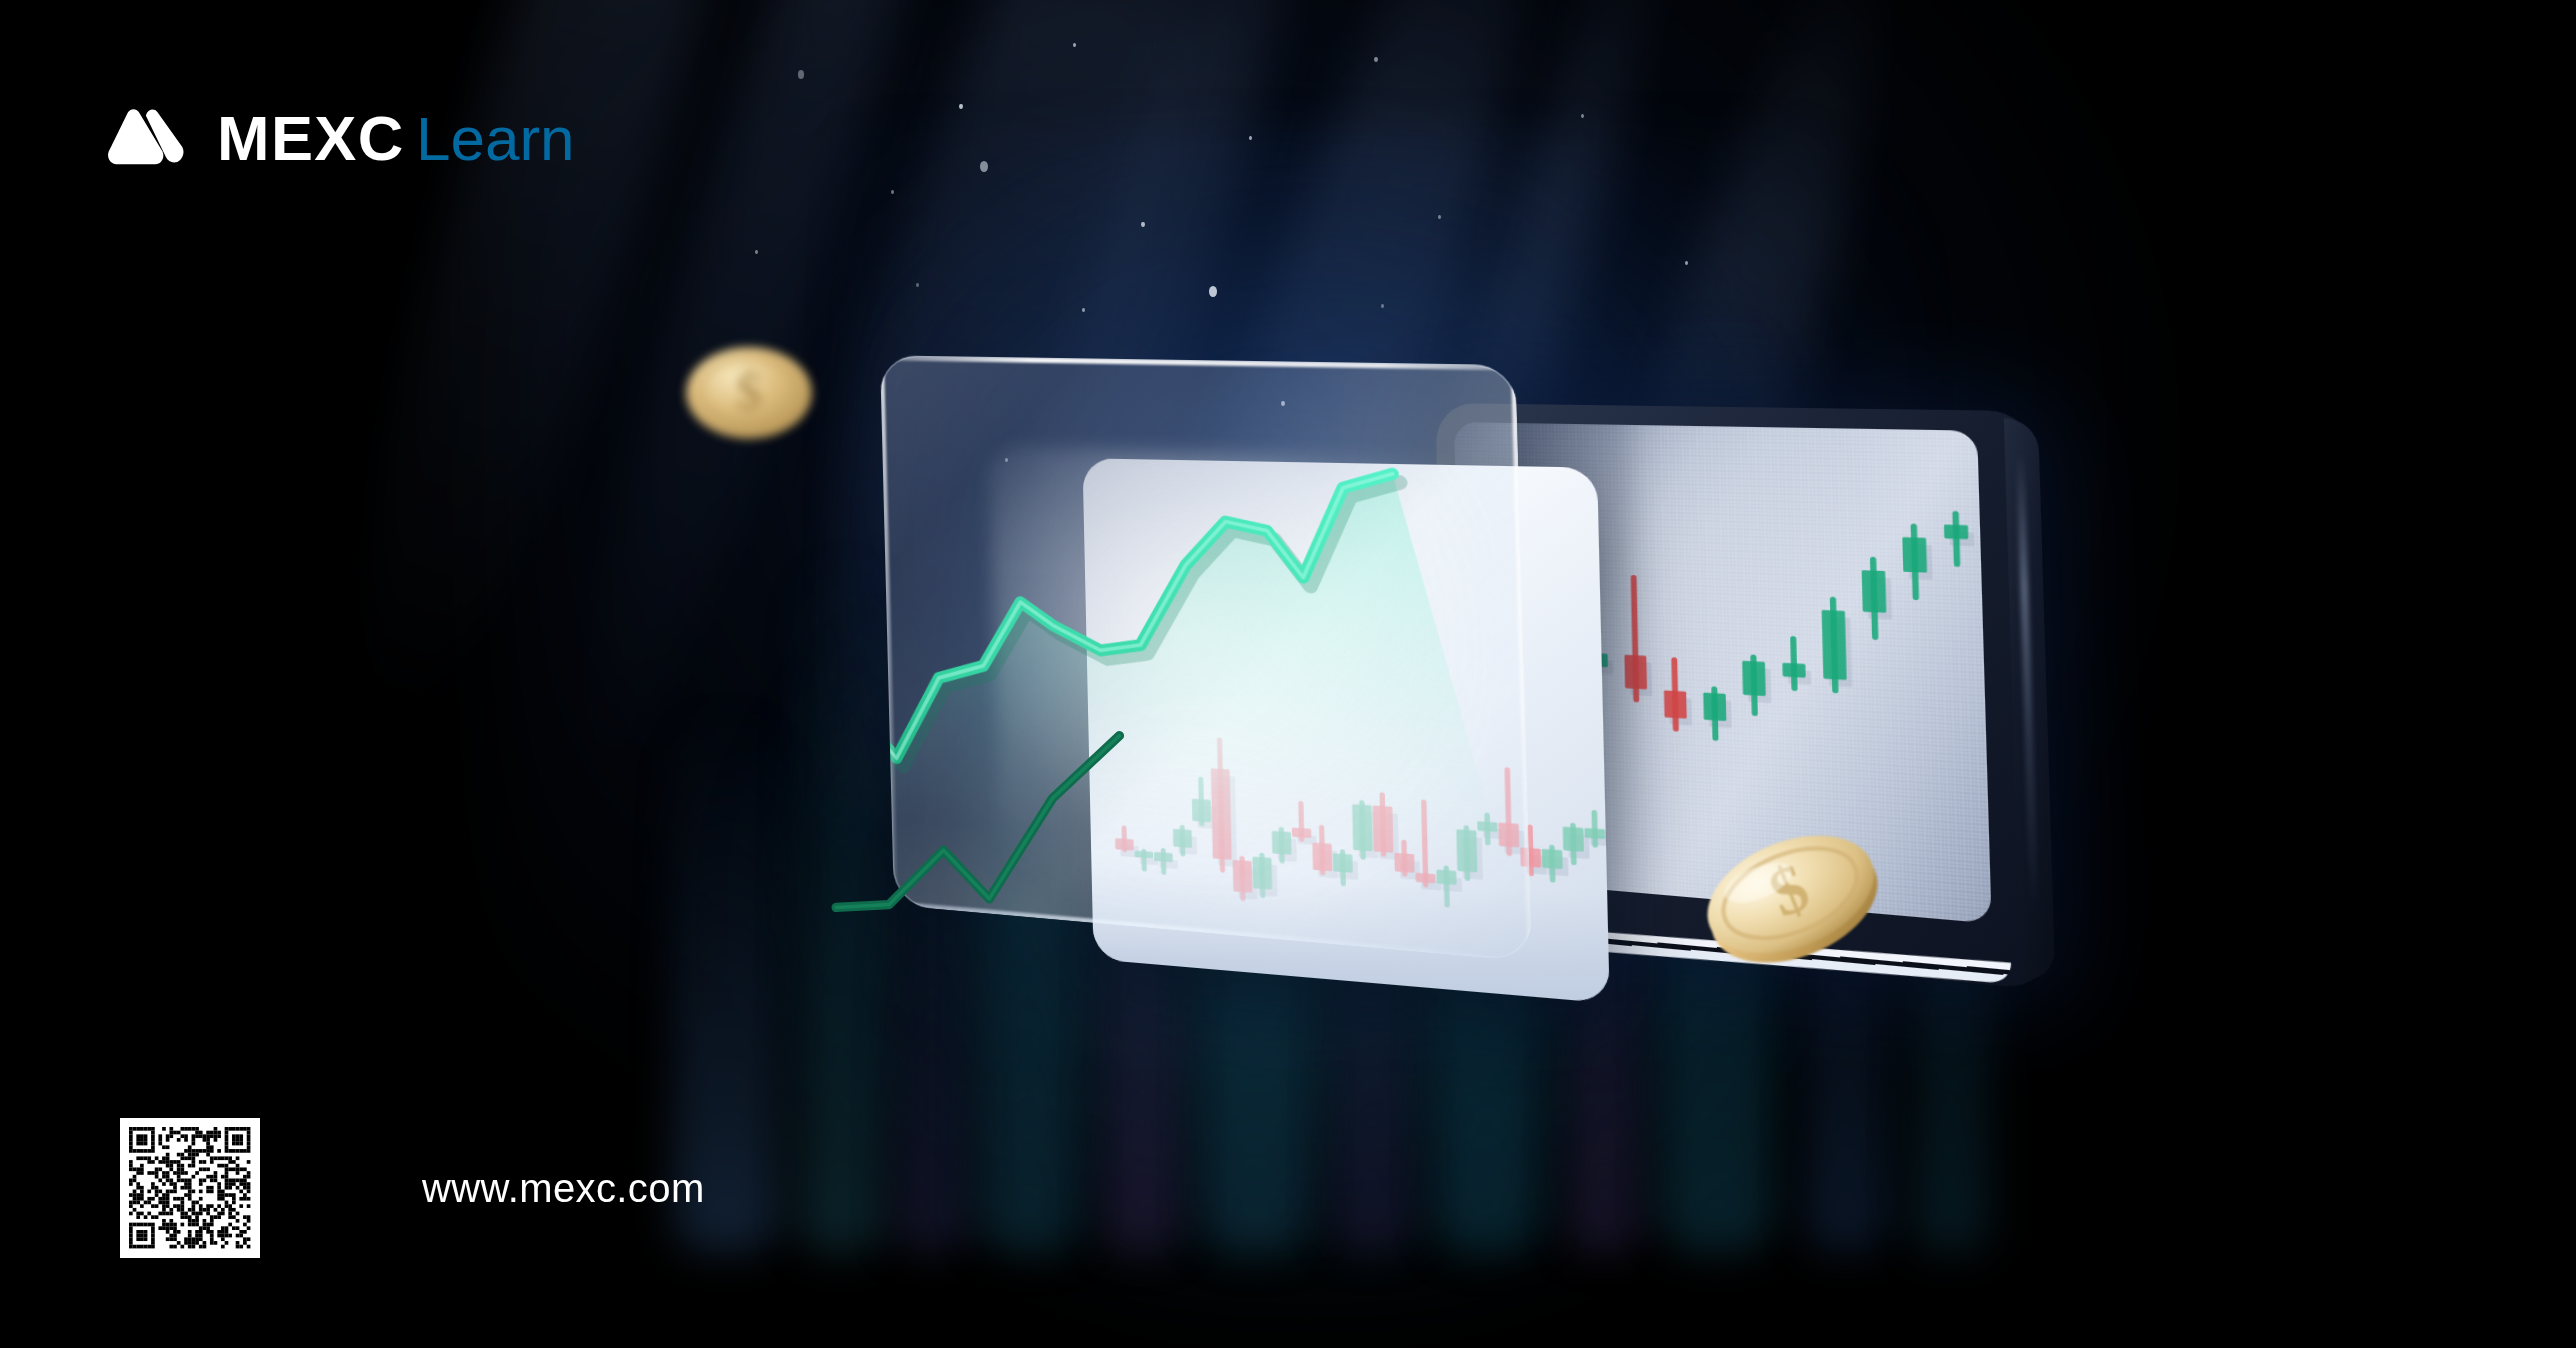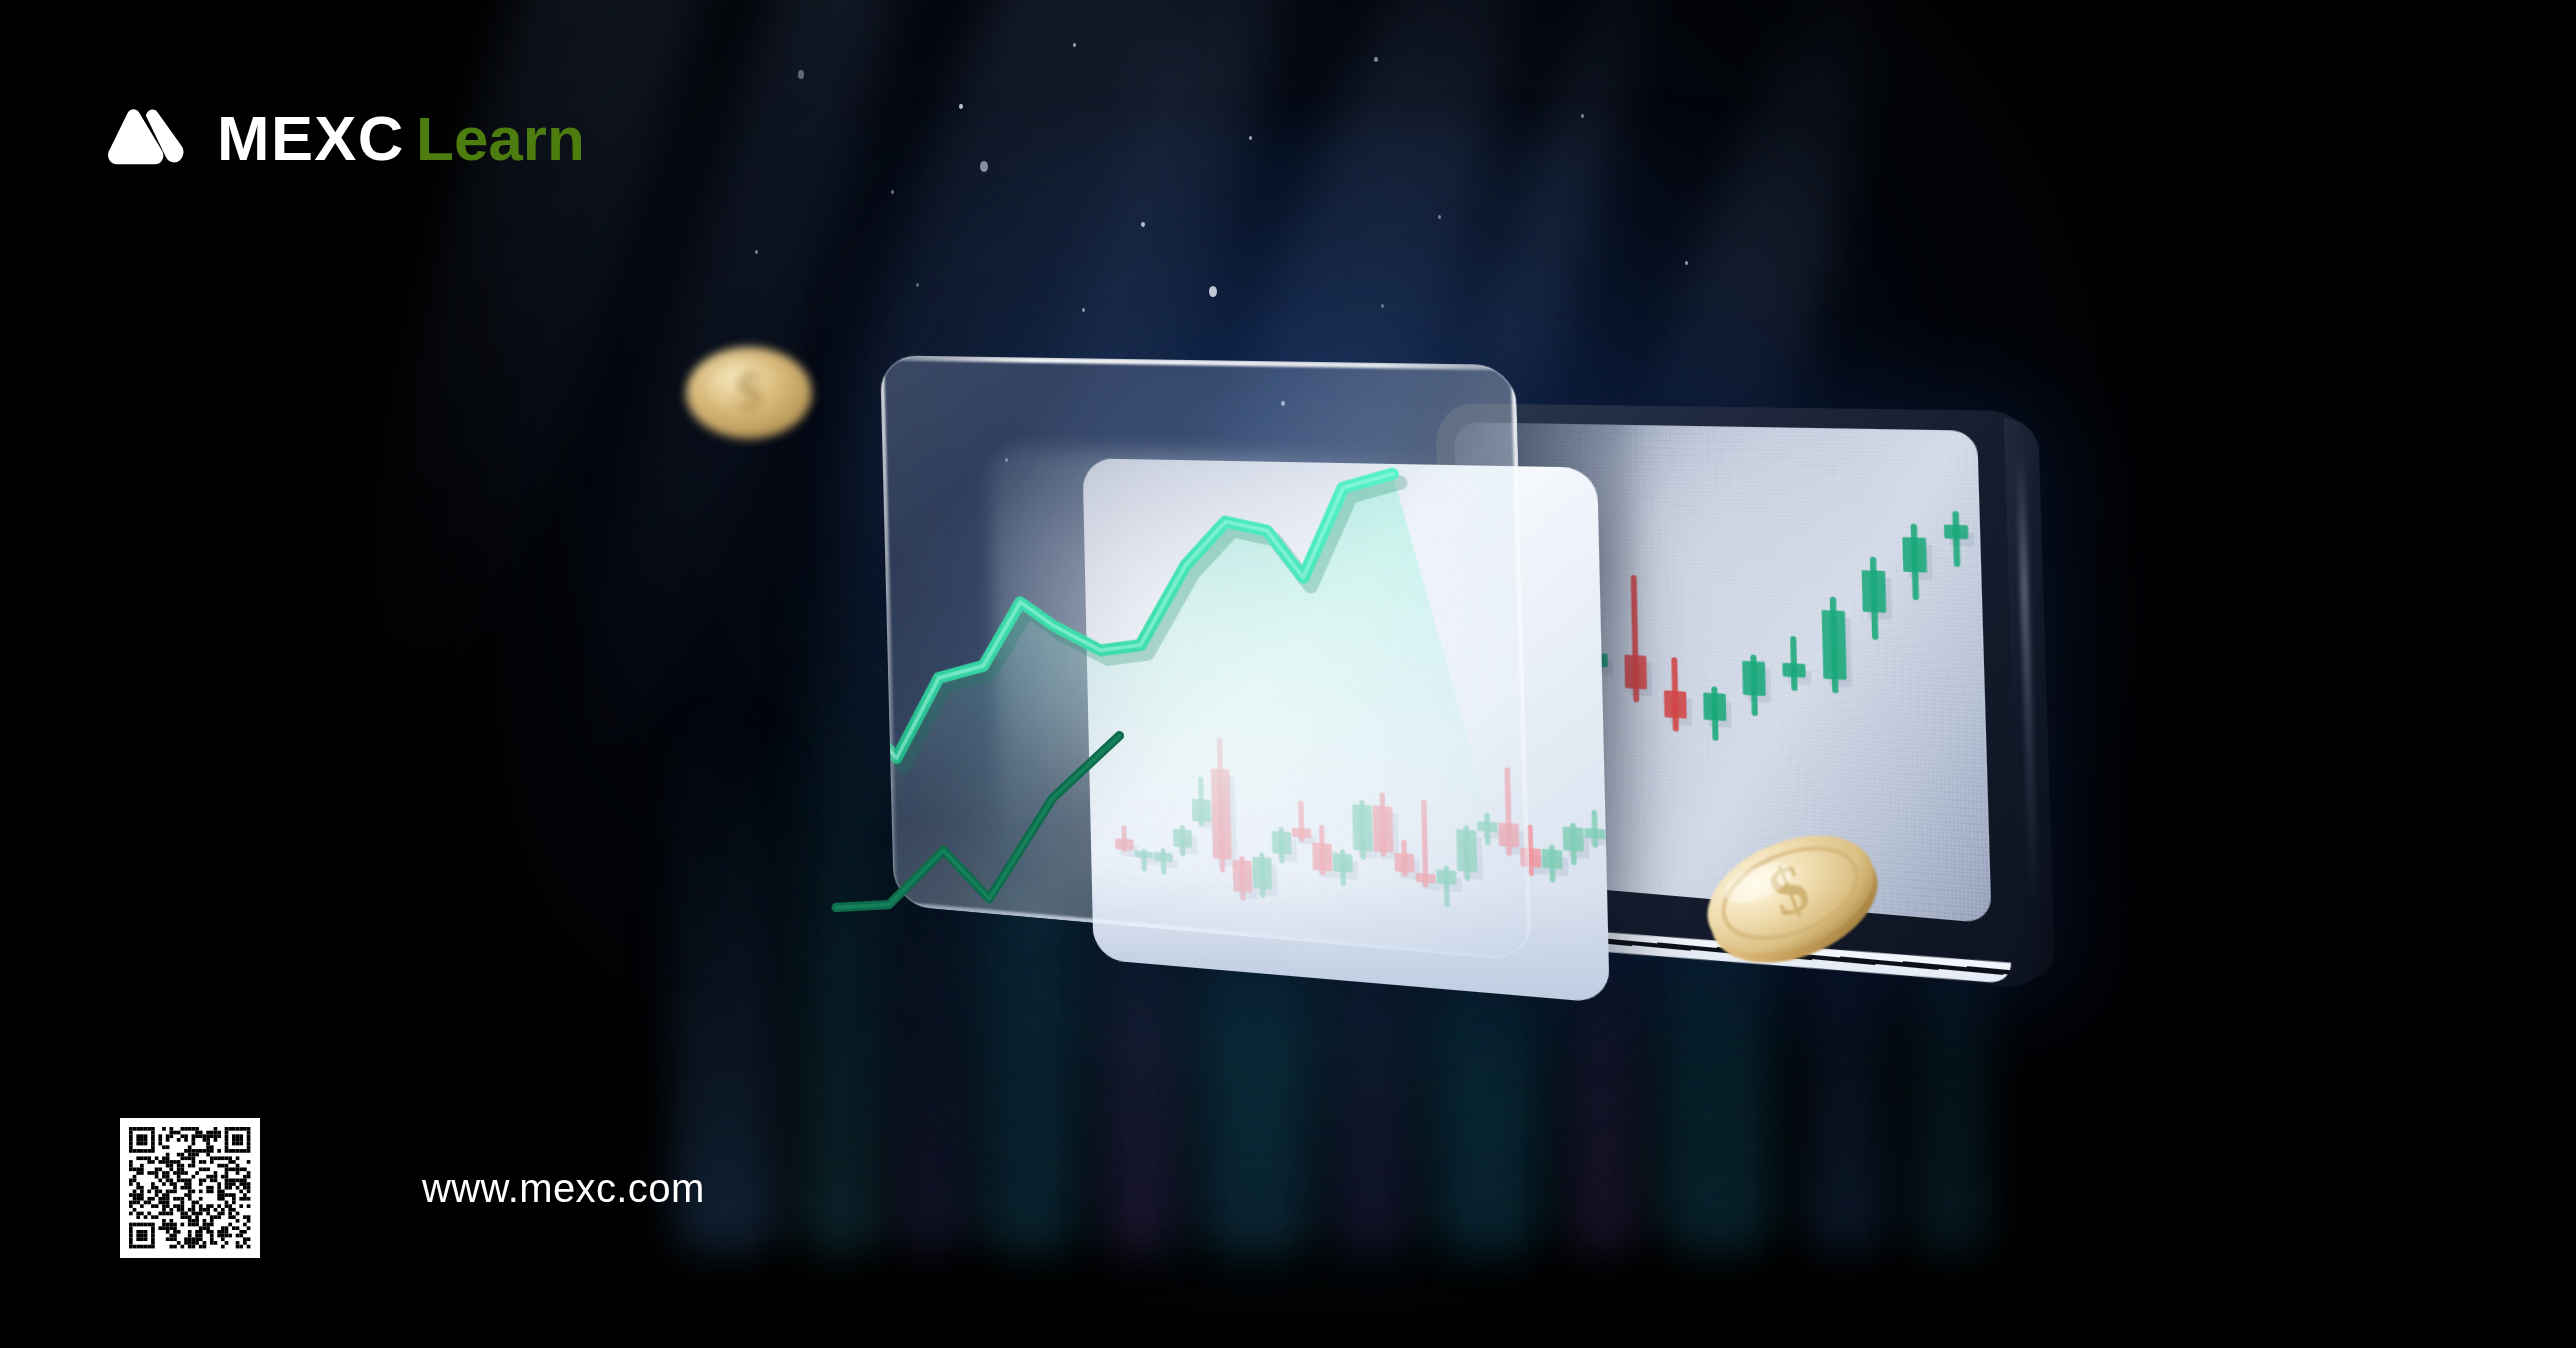--- a/index.html
+++ b/index.html
@@ -143,21 +143,21 @@
   
   .coin{ position:absolute; }
   .coin-a{ left:681px; top:343px; width:136px; height:100px; filter:blur(5px); }
   .coin-b{ left:1696px; top:816px; width:190px; height:157px; filter:blur(1px); }
 
   
   .logo{ position:absolute; left:106px; top:107px; display:flex; align-items:center; gap:24px; }
   .logo-mark{ width:87px; height:63px; }
   .logo-text{ display:flex; align-items:baseline; }
   .logo-mexc{ color:#fff; font-size:63px; font-weight:700; letter-spacing:1.4px; line-height:1; }
-  .logo-learn{ color:#4d7c0f; font-size:62px; font-weight:700; letter-spacing:0px; line-height:1; margin-left:11.4px; }
+  .logo-learn{ color:#0369a1; font-size:62px; font-weight:400; letter-spacing:0px; line-height:1; margin-left:11.4px; }
 
   
   .footer{ position:absolute; left:120px; top:1118px; display:flex; align-items:center; }
   .qr{ width:140px; height:140px; background:#fff; padding:9.3px; }
   .qr svg{ display:block; width:100%; height:100%; image-rendering:pixelated; }
   .site{ color:#fff; font-size:40px; font-weight:400; letter-spacing:0.4px; margin-left:162px; }
 
   .particle{ position:absolute; border-radius:50%; background:#e8eef8; }
 </style>
 </head>

